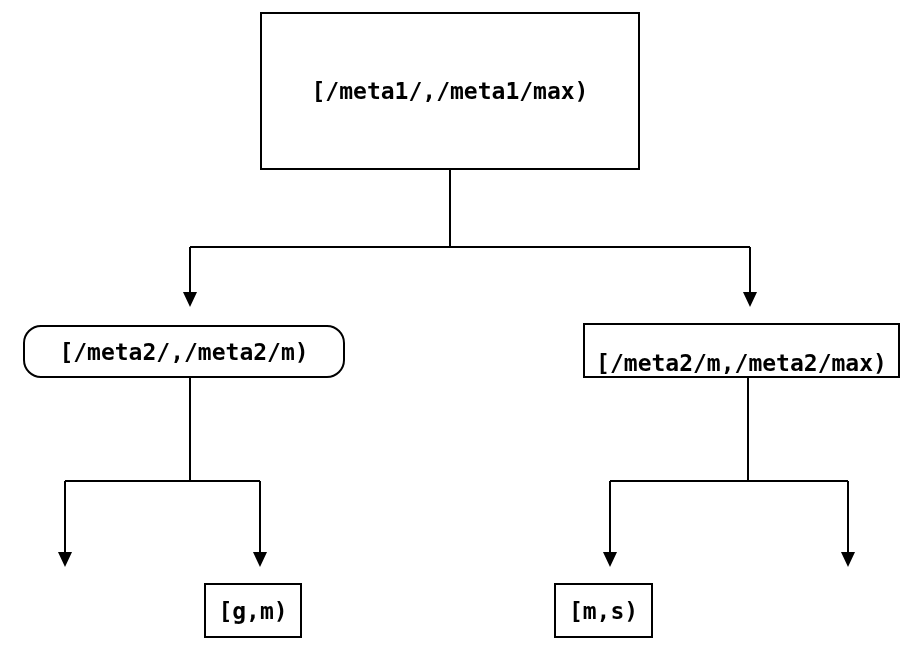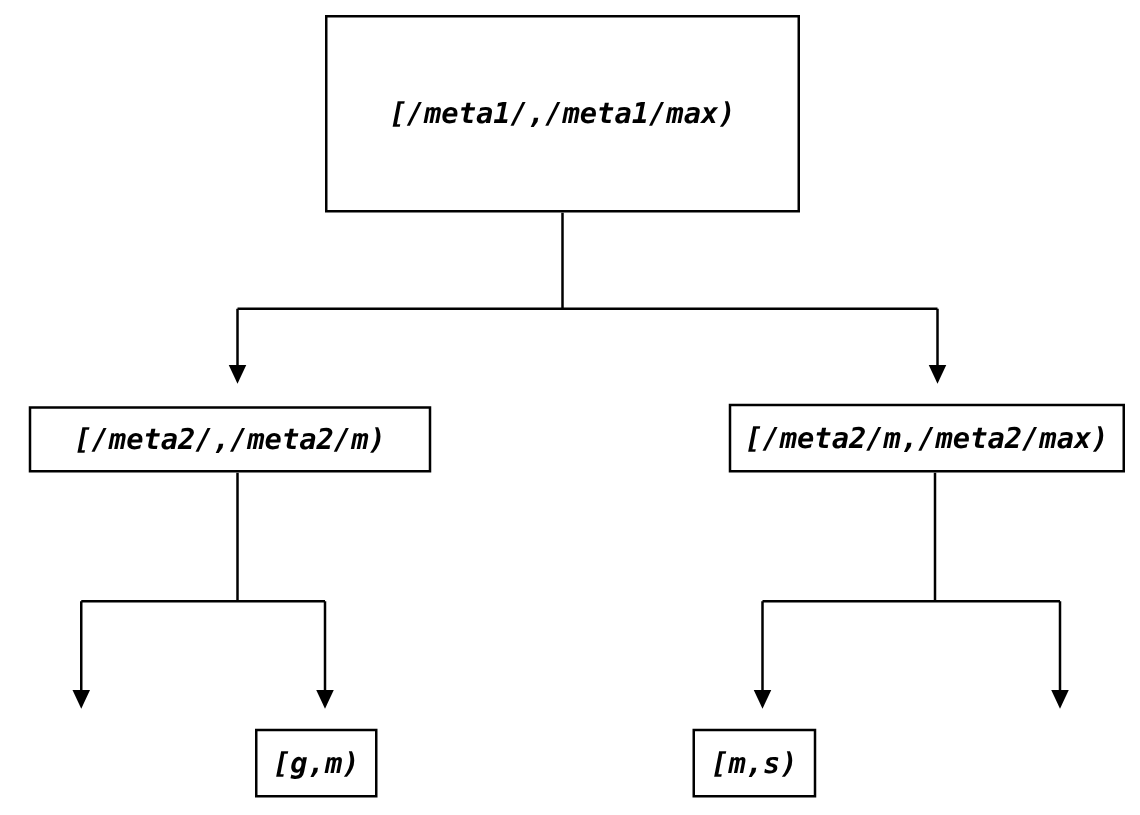--- a/index.html
+++ b/index.html
@@ -7,21 +7,20 @@
     padding: 0;
     background: #ffffff;
   }
   .canvas {
     position: relative;
     width: 904px;
     height: 652px;
     background: #ffffff;
     font-family: "DejaVu Sans Mono", "Liberation Mono", monospace;
     overflow: hidden;
-    font-style: italic;
   }
   .edges {
     position: absolute;
     left: 0;
     top: 0;
     width: 912px;
     height: 652px;
   }
   .node {
     position: absolute;
@@ -30,22 +29,22 @@
     background: #ffffff;
     display: flex;
     align-items: center;
     justify-content: center;
     font-weight: 700;
     font-size: 23px;
     color: #000000;
     white-space: nowrap;
   }
   .node-root   { left: 260px; top: 12px;  width: 380px; height: 158px; }
-  .node-left   { left: 23px;  top: 325px; width: 322px; height: 53px; }
-  .node-right  { left: 583px; top: 323px; width: 317px; height: 55px; }
+  .node-left   { left: 23px;  top: 325px; width: 322px; height: 53px; border-radius: 18px; }
+  .node-right  { left: 583px; top: 323px; width: 317px; height: 55px; align-items: flex-end; }
   .leaf-0      { left: 8px;   top: 583px; width: 99px;  height: 55px; }
   .leaf-1      { left: 204px; top: 583px; width: 98px;  height: 55px; }
   .leaf-2      { left: 554px; top: 583px; width: 99px;  height: 55px; }
   .leaf-3      { left: 777px; top: 583px; width: 126px; height: 55px; }
 </style>
 </head>
 <body>
 
 <div class="canvas">
 

